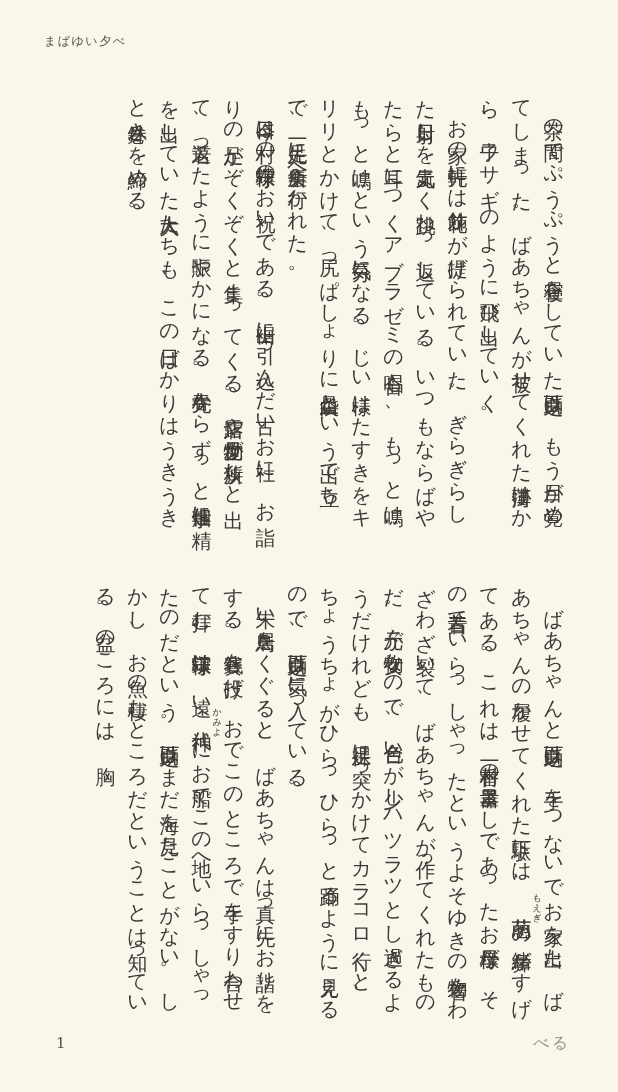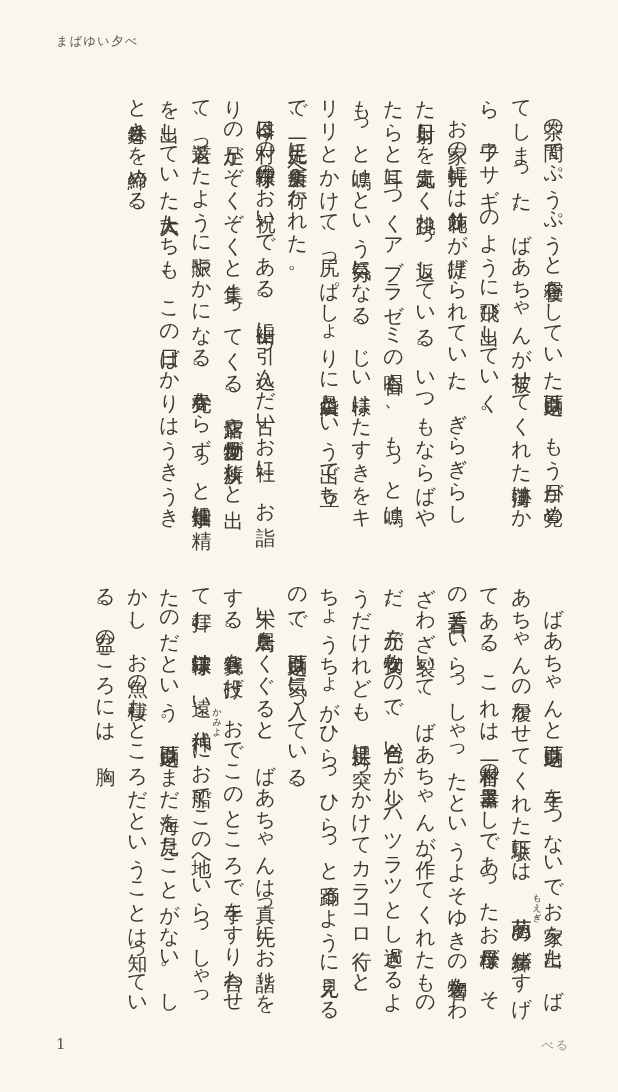--- a/index.html
+++ b/index.html
@@ -14,21 +14,21 @@
     width: 618px;
     height: 1092px;
     position: relative;
     font-family: "DejaVu Serif", "Liberation Serif", serif;
     color: var(--ink);
     overflow: hidden;
   }
   .page {
     width: 618px;
     height: 1092px;
-    padding: 30px 48px 0 56px;
+    padding: 30px 48px 0 44px;
     position: relative;
   }
   .page-header {
     height: 18px;
   }
   .page-title {
     font-size: 12px;
     letter-spacing: 1.5px;
     color: var(--heading);
   }
@@ -70,21 +70,21 @@
     bottom: 38px;
     display: flex;
     justify-content: space-between;
     align-items: baseline;
   }
   .page-number {
     font-size: 15px;
     color: var(--heading);
   }
   .footer-right {
-    font-size: 12px;
+    font-size: 16px;
     letter-spacing: 2px;
     color: var(--muted);
   }
 </style>
 </head>
 <body>
 
 <div class="page">
 
   <header class="page-header">

